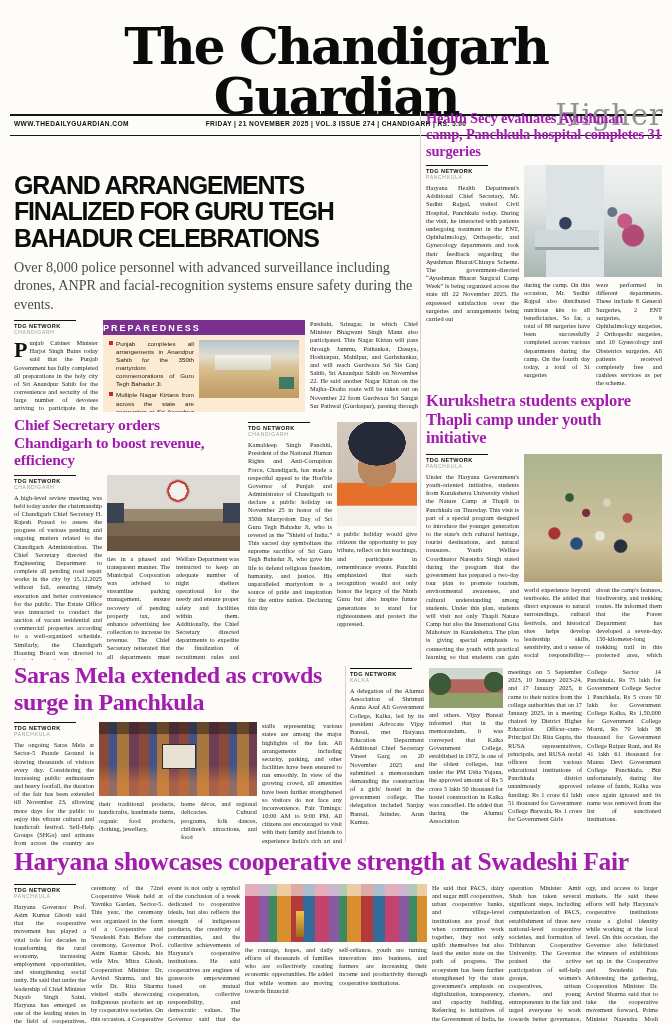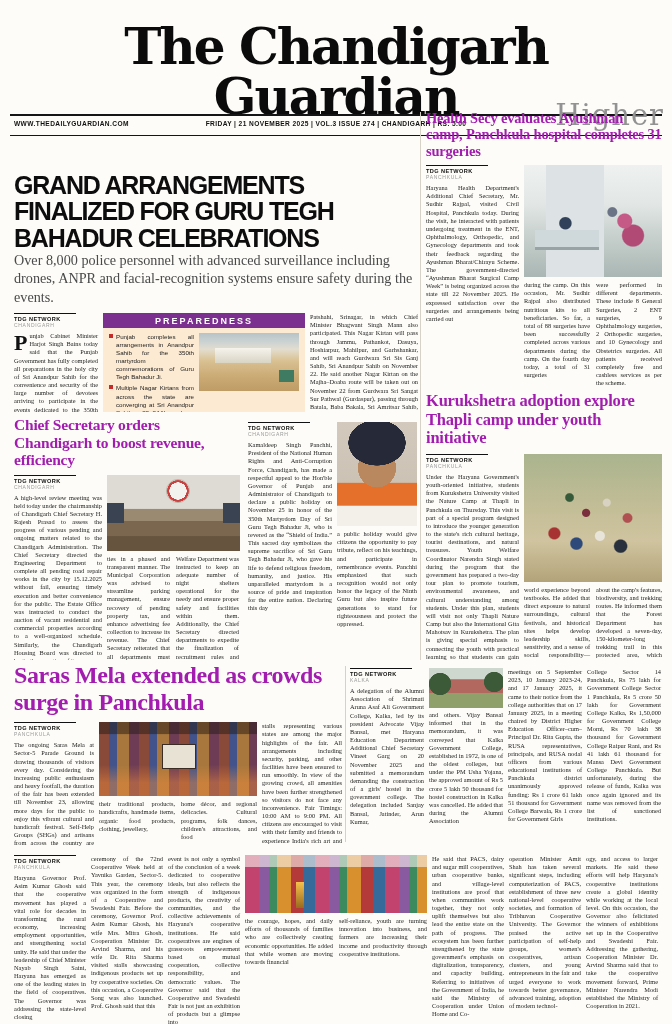--- a/index.html
+++ b/index.html
@@ -14,39 +14,39 @@
   .mast-rule.thin{border-top:1px solid #151515;}
   .mast-small{font-family:"Liberation Sans",sans-serif;font-weight:bold;font-size:6.6px;
               letter-spacing:.4px;color:#111;}
   .review{font-family:"DejaVu Serif",serif;font-size:29px;letter-spacing:1px;line-height:1;}
 
   
   .h-sans{font-family:"Liberation Sans",sans-serif;font-weight:bold;letter-spacing:-1.2px;
           line-height:1.05;color:#0d0d0d;}
   .h-serif{font-family:"Liberation Serif",serif;font-weight:bold;line-height:1.13;
            letter-spacing:-.2px;color:#a21caf;}
-  .deck{font-size:14.2px;line-height:1.3;color:#4a4a4a;}
+  .deck{font-size:14.2px;line-height:1.3;color:#4a4a4a;margin-top:7px;}
 
   
   .byline{margin-bottom:4px;}
   .byline .brule{border-top:1.5px solid #111;width:62px;margin-bottom:2px;}
   .byline .net{font-family:"Liberation Sans",sans-serif;font-weight:bold;font-size:5.6px;
                letter-spacing:.4px;color:#111;}
   .byline .loc{font-family:"Liberation Sans",sans-serif;font-size:5px;letter-spacing:.7px;
                color:#9a9a9a;text-transform:uppercase;}
 
   
   .bt{font-size:6.35px;line-height:1.29;text-align:justify;color:#222;margin:0;}
   .cols{display:flex;gap:5px;}
   .dropcap::first-letter{float:left;font-size:22px;line-height:.82;padding:2px 2px 0 0;
                          font-weight:bold;color:#111;}
 
   
   .prep-hdr{color:#fff;font-family:"Liberation Sans",sans-serif;font-weight:bold;font-size:9px;
-            letter-spacing:2px;text-align:center;padding:2.5px 0;}
+            letter-spacing:2px;text-align:left;padding:2.5px 0;}
   .prep-bd{padding:5px 6px 4px 6px;font-family:"Liberation Sans",sans-serif;font-size:6.2px;
            line-height:1.3;text-align:justify;color:#222;overflow:hidden;}
   .bli{display:flex;gap:3px;margin-bottom:3px;}
   .sq{width:4px;height:4px;flex:none;margin-top:1px;}
 
   
   .photo{position:relative;overflow:hidden;background:#ccc;}
   .ph-tent{float:right;width:100px;height:58px;margin:0 0 3px 5px;
     background:linear-gradient(180deg,#b7c3c9 0%,#ccd3d2 16%,#e3ddcf 28%,#d9c192 48%,#cbab76 74%,#bf9c64 100%);}
   .ph-tent::before{content:"";position:absolute;left:16%;top:26%;width:56%;height:26%;
@@ -169,21 +169,21 @@
         <div class="photo ph-hospital"></div>
         <div class="cols" style="margin-top:4px;gap:6px;">
           <p class="bt" style="width:66px;flex:none;">during the camp. On this occasion, Mr. Sudhir Rajpal also distributed nutritious kits to all beneficiaries. So far, a total of 88 surgeries have been successfully completed across various departments during the camp. On the fourth day today, a total of 31 surgeries</p>
           <p class="bt" style="width:66px;flex:none;">were performed in different departments. These include 8 General Surgeries, 2 ENT surgeries, 9 Ophthalmology surgeries, 2 Orthopedic surgeries, and 10 Gynecology and Obstetrics surgeries. All patients received completely free and cashless services as per the scheme.</p>
         </div>
       </div>
     </div>
   </div>
 
   <div class="abs" style="left:426px;top:392px;width:236px;height:268px;overflow:hidden;">
-    <div class="h-serif" style="font-size:16.5px;">Kurukshetra adoption explore Thapli camp under youth initiative</div>
+    <div class="h-serif" style="font-size:16.5px;">Kurukshetra students explore Thapli camp under youth initiative</div>
     <div class="cols" style="margin-top:6px;">
       <div style="width:93px;flex:none;">
         <div class="byline">
           <div class="brule"></div>
           <div class="net">TDG NETWORK</div>
           <div class="loc">PANCHKULA</div>
         </div>
         <p class="bt">Under the Haryana Government's youth-oriented initiative, students from Kurukshetra University visited the Nature Camp at Thapli in Panchkula on Thursday. This visit is part of a special program designed to introduce the younger generation to the state's rich cultural heritage, tourist destinations, and natural treasures. Youth Welfare Coordinator Narendra Singh stated during the program that the government has prepared a two-day tour plan to promote tourism, environmental awareness, and cultural understanding among students. Under this plan, students will visit not only Thapli Nature Camp but also the International Gita Mahotsav in Kurukshetra. The plan is giving special emphasis to connecting the youth with practical learning so that students can gain real-</p>
       </div>
       <div style="width:138px;flex:none;">
@@ -271,20 +271,21 @@
       <div style="width:74px;flex:none;">
         <div class="photo ph-college"></div>
         <p class="bt" style="margin-top:3px;">and others. Vijay Bansal informed that in the memorandum, it was conveyed that Kalka Government College, established in 1972, is one of the oldest colleges, but under the PM Usha Yojana, the approved amount of Rs 5 crore 5 lakh 50 thousand for hostel construction in Kalka was cancelled. He added that during the Alumni Association</p>
       </div>
       <p class="bt" style="width:74px;flex:none;">meetings on 5 September 2023, 10 January 2023-24, and 17 January 2025, it came to their notice from the college authorities that on 17 January 2025, in a meeting chaired by District Higher Education Officer–cum–Principal Dr. Rita Gupta, the RUSA representatives, principals, and RUSA nodal officers from various educational institutions of Panchkula district unanimously approved funding: Rs 1 crore 61 lakh 51 thousand for Government College Barwala, Rs 1 crore for Government Girls</p>
       <p class="bt" style="width:74px;flex:none;">College Sector 14 Panchkula, Rs 75 lakh for Government College Sector 1 Panchkula, Rs 5 crore 50 lakh for Government College Kalka, Rs 1,50,000 for Government College Morni, Rs 70 lakh 38 thousand for Government College Raipur Rani, and Rs 41 lakh 61 thousand for Mansa Devi Government College Panchkula. But unfortunately, during the release of funds, Kalka was once again ignored and its name was removed from the list of sanctioned institutions.</p>
     </div>
   </div>
 
   <div class="abs" style="left:14px;top:848px;width:646px;height:176px;overflow:hidden;">
+    <div class="h-serif" style="font-size:25.5px;letter-spacing:-.3px;white-space:nowrap;">Haryana showcases cooperative strength at Swadeshi Fair</div>
     <div class="cols" style="margin-top:7px;gap:5px;">
       <div style="width:72px;flex:none;">
         <div class="byline">
           <div class="brule"></div>
           <div class="net">TDG NETWORK</div>
           <div class="loc">PANCHKULA</div>
         </div>
         <p class="bt">Haryana Governor Prof. Asim Kumar Ghosh said that the cooperative movement has played a vital role for decades in transforming the rural economy, increasing employment opportunities, and strengthening social unity. He said that under the leadership of Chief Minister Nayab Singh Saini, Haryana has emerged as one of the leading states in the field of cooperatives. The Governor was addressing the state-level closing</p>
       </div>
       <p class="bt" style="width:72px;flex:none;">ceremony of the 72nd Cooperative Week held at Yavnika Garden, Sector-5. This year, the ceremony was organized in the form of a Cooperative and Swadeshi Fair. Before the ceremony, Governor Prof. Asim Kumar Ghosh, his wife Mrs. Mitra Ghosh, Cooperation Minister Dr. Arvind Sharma, and his wife Dr. Rita Sharma visited stalls showcasing indigenous products set up by cooperative societies. On this occasion, a Cooperative Song was also launched. Prof. Ghosh said that this</p>

